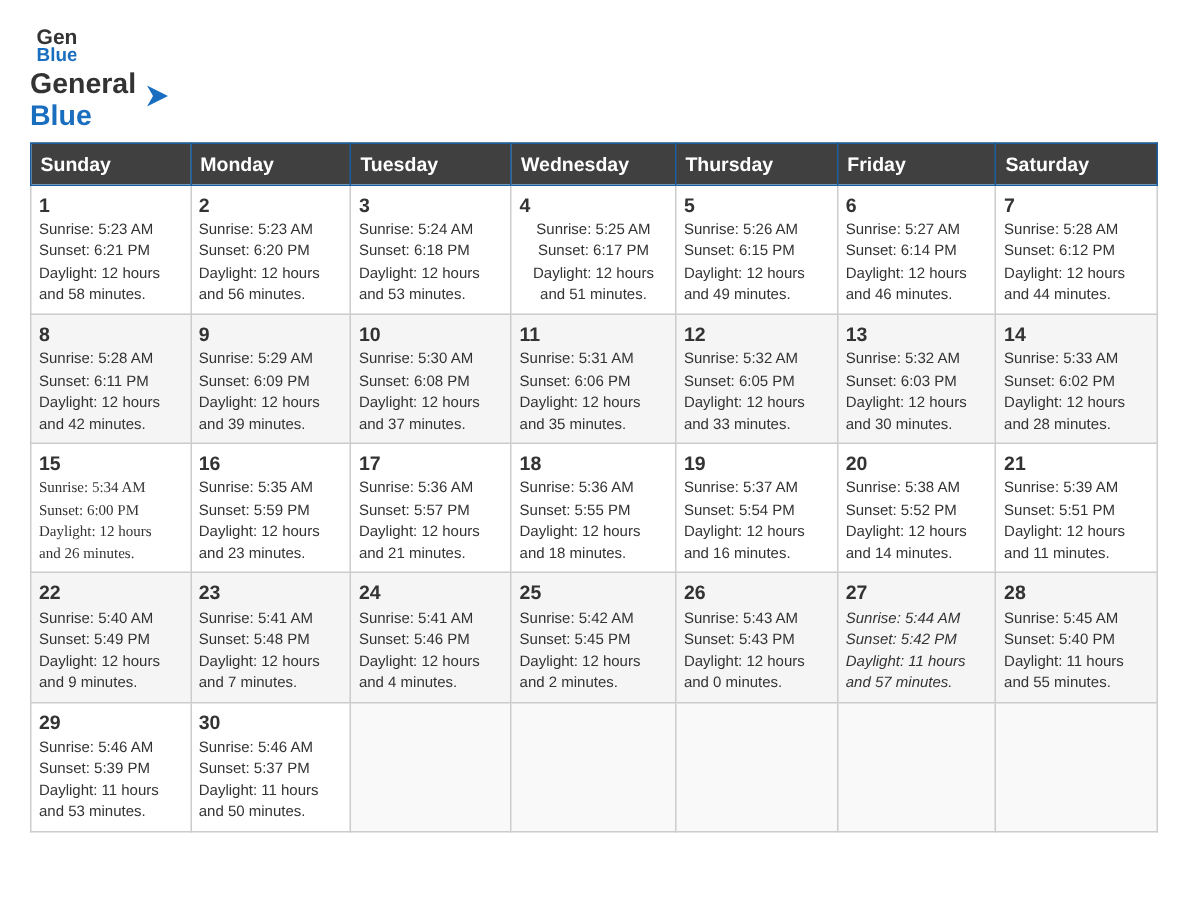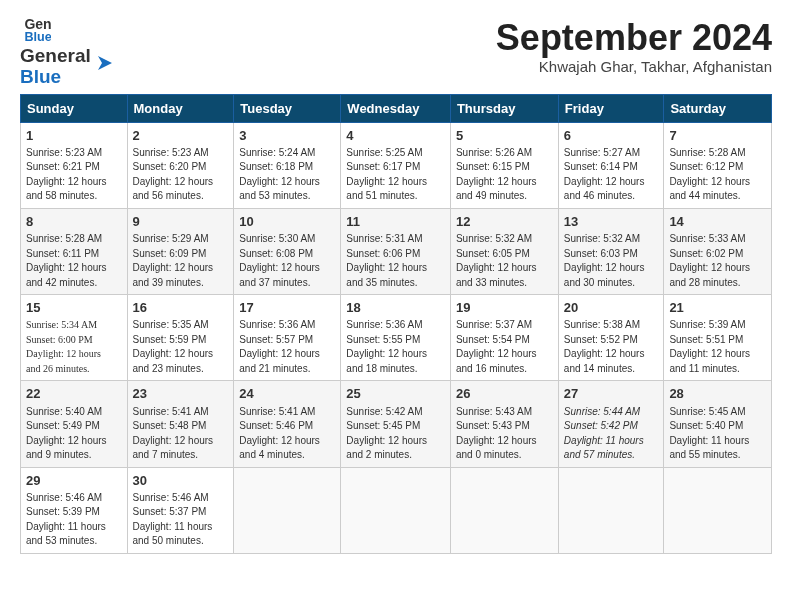--- a/index.html
+++ b/index.html
@@ -44,21 +44,21 @@
       color: #444;
       text-align: right;
     }
     .calendar-table {
       width: 100%;
       border-collapse: collapse;
       margin-top: 6px;
       font-size: 11px;
     }
     .calendar-table th {
-      background-color: #0c4a6e;
+      background-color: #404040;
       color: #fff;
       text-align: left;
       padding: 6px 6px;
       font-size: 13px;
       font-weight: bold;
       border: 1px solid #1a5ea0;
     }
     .calendar-table td {
       vertical-align: top;
       border: 1px solid #ccc;
@@ -104,24 +104,20 @@
           <div style="line-height:1.1">
             <div style="font-size:19px;font-weight:bold;color:#333;font-family:Arial;">General</div>
             <div style="font-size:19px;font-weight:bold;color:#1a6ebf;font-family:Arial;">Blue</div>
           </div>
           <svg width="22" height="22" viewBox="0 0 22 22" style="margin-left:3px;margin-top:-8px;">
             <polygon points="4,4 18,11 4,18 8,11" fill="#1a6ebf"></polygon>
           </svg>
         </div>
       </div>
     </div>
-    <div class="title-area">
-      <div class="month-title">September 2024</div>
-      <div class="subtitle">Khwajah Ghar, Takhar, Afghanistan</div>
-    </div>
   </div>
 
   <table class="calendar-table">
     <thead>
       <tr>
       <th>Sunday</th>
           <th>Monday</th>
           <th>Tuesday</th>
           <th>Wednesday</th>
           <th>Thursday</th>
@@ -147,21 +143,21 @@
           </td>
           <td>
             <span class="day-num">3</span>
             <div class="day-info" style="white-space: pre-line;">Sunrise: 5:24 AM
 Sunset: 6:18 PM
 Daylight: 12 hours
 and 53 minutes.</div>
           </td>
           <td>
             <span class="day-num">4</span>
-            <div class="day-info" style="white-space: pre-line;">Sunrise: 5:25 AM
+            <div class="day-info" style="white-space: pre-line; text-align: center;">Sunrise: 5:25 AM
 Sunset: 6:17 PM
 Daylight: 12 hours
 and 51 minutes.</div>
           </td>
           <td>
             <span class="day-num">5</span>
             <div class="day-info" style="white-space: pre-line;">Sunrise: 5:26 AM
 Sunset: 6:15 PM
 Daylight: 12 hours
 and 49 minutes.</div>

